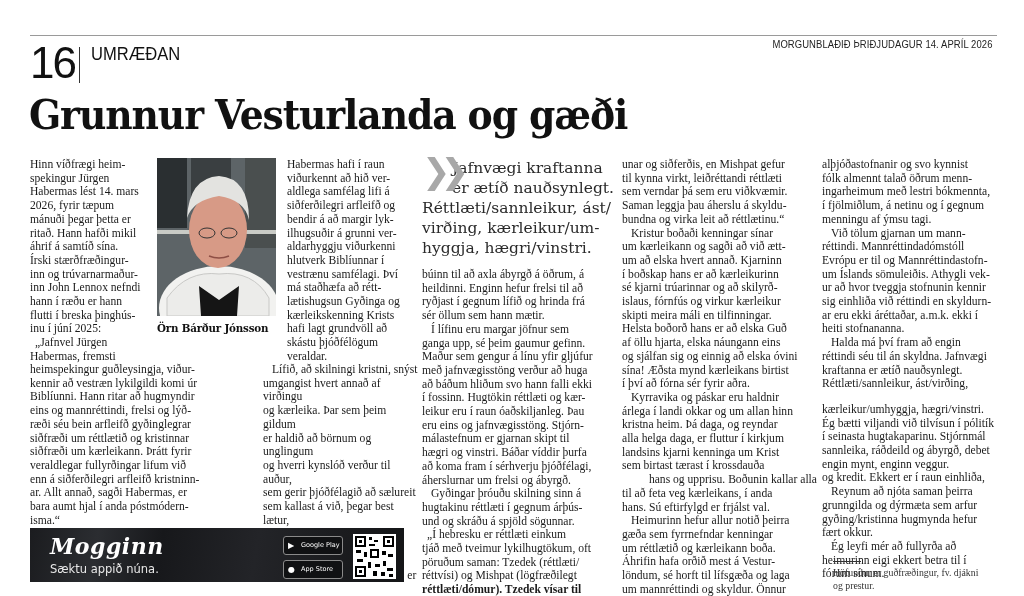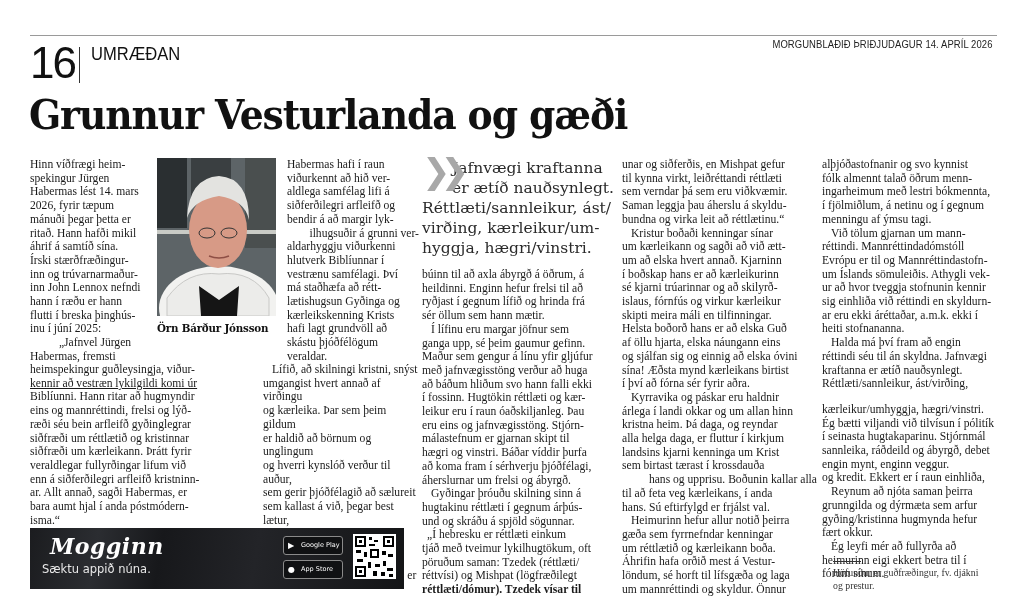--- a/index.html
+++ b/index.html
@@ -13,23 +13,23 @@
   .col { position:absolute; font-family:"Liberation Serif", serif; font-size:11.6px; line-height:13.7px; color:#1a1a1a; }
   .col p { margin:0; text-indent:9px; }
   .col p.noind { text-indent:0; }
   .col p.quote { text-indent:5px; }
   .photo { position:absolute; left:157px; top:158px; width:119px; height:158px; overflow:hidden; background:#6b6f70; }
   .caption { position:absolute; left:157px; top:322px; font-family:"DejaVu Serif", serif; font-weight:bold; font-size:10.3px; line-height:12px; color:#111; letter-spacing:-0.2px; }
   .pullquote { position:absolute; left:422px; top:158px; width:195px; font-family:"DejaVu Serif", serif; font-size:15.5px; line-height:20px; color:#2a2a2a; }
   .pq-icon { position:absolute; left:0; top:-4px; font-family:"DejaVu Sans", sans-serif; font-size:34px; line-height:34px; color:#a8a8a8; letter-spacing:-10px; }
   .pq-text { text-indent:30px; }
   .pq-text span { display:block; }
-  .ad { position:absolute; left:30px; top:528px; width:374px; height:61px; background:linear-gradient(100deg,#1b1c1f 0%,#2b2d31 18%,#17181b 35%,#232428 60%,#141517 100%); overflow:hidden; }
+  .ad { position:absolute; left:30px; top:528px; width:374px; height:54px; background:linear-gradient(100deg,#1b1c1f 0%,#2b2d31 18%,#17181b 35%,#232428 60%,#141517 100%); overflow:hidden; }
   .ad-logo { position:absolute; left:20px; top:5px; font-family:"DejaVu Serif", serif; font-weight:bold; font-size:22px; line-height:26px; color:#ffffff; letter-spacing:0.5px; font-style:italic; }
-  .ad-tag { position:absolute; left:12px; top:34px; font-family:"DejaVu Sans", sans-serif; font-size:11.5px; line-height:14px; color:#e8e8e8; }
+  .ad-tag { position:absolute; left:20px; top:34px; font-family:"DejaVu Sans", sans-serif; font-size:11.5px; line-height:14px; color:#e8e8e8; }
   .store-btn { position:absolute; left:253px; width:58px; height:17px; border:1px solid #8a8a8a; border-radius:3px; background:#101113; color:#fff; font-family:"DejaVu Sans", sans-serif; font-size:6.5px; line-height:17px; }
   .store-btn .ico { position:absolute; left:4px; top:0; font-size:8px; }
   .store-btn .lbl { position:absolute; left:17px; top:0; }
   .qr { position:absolute; left:323px; top:6px; width:43px; height:45px; background:#fff; }
   .rule-short { position:absolute; left:833px; top:561px; width:28px; height:1px; background:#333; }
   .byline-note { position:absolute; left:833px; top:567px; width:180px; font-family:"Liberation Serif", serif; font-size:9.8px; line-height:12.5px; color:#333; }
 </style>
 </head>
 <body>
 
@@ -73,28 +73,28 @@
     <path d="M30 60 Q32 20 62 18 Q92 20 92 62 Q88 42 62 38 Q36 42 30 60 Z" fill="#e3e3e0"></path>
     <ellipse cx="50" cy="75" rx="8" ry="5" fill="none" stroke="#333" stroke-width="1"></ellipse>
     <ellipse cx="72" cy="75" rx="8" ry="5" fill="none" stroke="#333" stroke-width="1"></ellipse>
     <path d="M52 98 Q62 102 72 98" fill="none" stroke="#8e4f45" stroke-width="1.5"></path>
   </svg>
 </div>
 <div class="caption">Örn Bárður Jónsson</div>
 
 <div class="col" id="c1q" style="left:30px; top:336px; width:125px;">
     <p class="quote">
-      <span style="display: block; text-align: center;">„Jafnvel Jürgen</span>
+      <span style="display: block;">„Jafnvel Jürgen</span>
       <span style="display: block; text-indent: 0px;">Habermas, fremsti</span>
     </p>
   </div>
 <div class="col" id="c1w" style="left:30px; top:363px; width:225px;">
     <p class="noind">
       <span style="display: block;">heimspekingur guðleysingja, viður-</span>
-      <span style="display: block; text-indent: 0px; text-decoration: underline;">kennir að vestræn lykilgildi komi úr</span>
+      <span style="display: block; text-indent: 0px;">kennir að vestræn lykilgildi komi úr</span>
       <span style="display: block; text-indent: 0px;">Biblíunni. Hann ritar að hugmyndir</span>
       <span style="display: block; text-indent: 0px;">eins og mannréttindi, frelsi og lýð-</span>
       <span style="display: block; text-indent: 0px;">ræði séu bein arfleifð gyðinglegrar</span>
       <span style="display: block; text-indent: 0px;">siðfræði um réttlætið og kristinnar</span>
       <span style="display: block; text-indent: 0px;">siðfræði um kærleikann. Þrátt fyrir</span>
       <span style="display: block; text-indent: 0px;">veraldlegar fullyrðingar lifum við</span>
       <span style="display: block; text-indent: 0px;">enn á siðferðilegri arfleifð kristninn-</span>
       <span style="display: block; text-indent: 0px;">ar. Allt annað, sagði Habermas, er</span>
       <span style="display: block; text-indent: 0px;">bara aumt hjal í anda póstmódern-</span>
       <span style="display: block; text-indent: 0px;">isma.“</span>
@@ -104,21 +104,21 @@
     <p>Lennox leggur áherslu á að</p>
   </div>
 
 <div class="col" id="c2n" style="left:287px; top:158px; width:132px;">
     <p class="noind">
       <span style="display: block;">Habermas hafi í raun</span>
       <span style="display: block; text-indent: 0px;">viðurkennt að hið ver-</span>
       <span style="display: block; text-indent: 0px;">aldlega samfélag lifi á</span>
       <span style="display: block; text-indent: 0px;">siðferðilegri arfleifð og</span>
       <span style="display: block; text-indent: 0px;">bendir á að margir lyk-</span>
-      <span style="display: block; text-indent: 0px; text-align: right;">ilhugsuðir á grunni ver-</span>
+      <span style="display: block; text-indent: 0px;">ilhugsuðir á grunni ver-</span>
       <span style="display: block; text-indent: 0px;">aldarhyggju viðurkenni</span>
       <span style="display: block; text-indent: 0px;">hlutverk Biblíunnar í</span>
       <span style="display: block; text-indent: 0px;">vestrænu samfélagi. Því</span>
       <span style="display: block; text-indent: 0px;">má staðhæfa að rétt-</span>
       <span style="display: block; text-indent: 0px;">lætishugsun Gyðinga og</span>
       <span style="display: block; text-indent: 0px;">kærleikskenning Krists</span>
       <span style="display: block; text-indent: 0px;">hafi lagt grundvöll að</span>
       <span style="display: block; text-indent: 0px;">skástu þjóðfélögum</span>
       <span style="display: block; text-indent: 0px;">veraldar.</span>
     </p>

